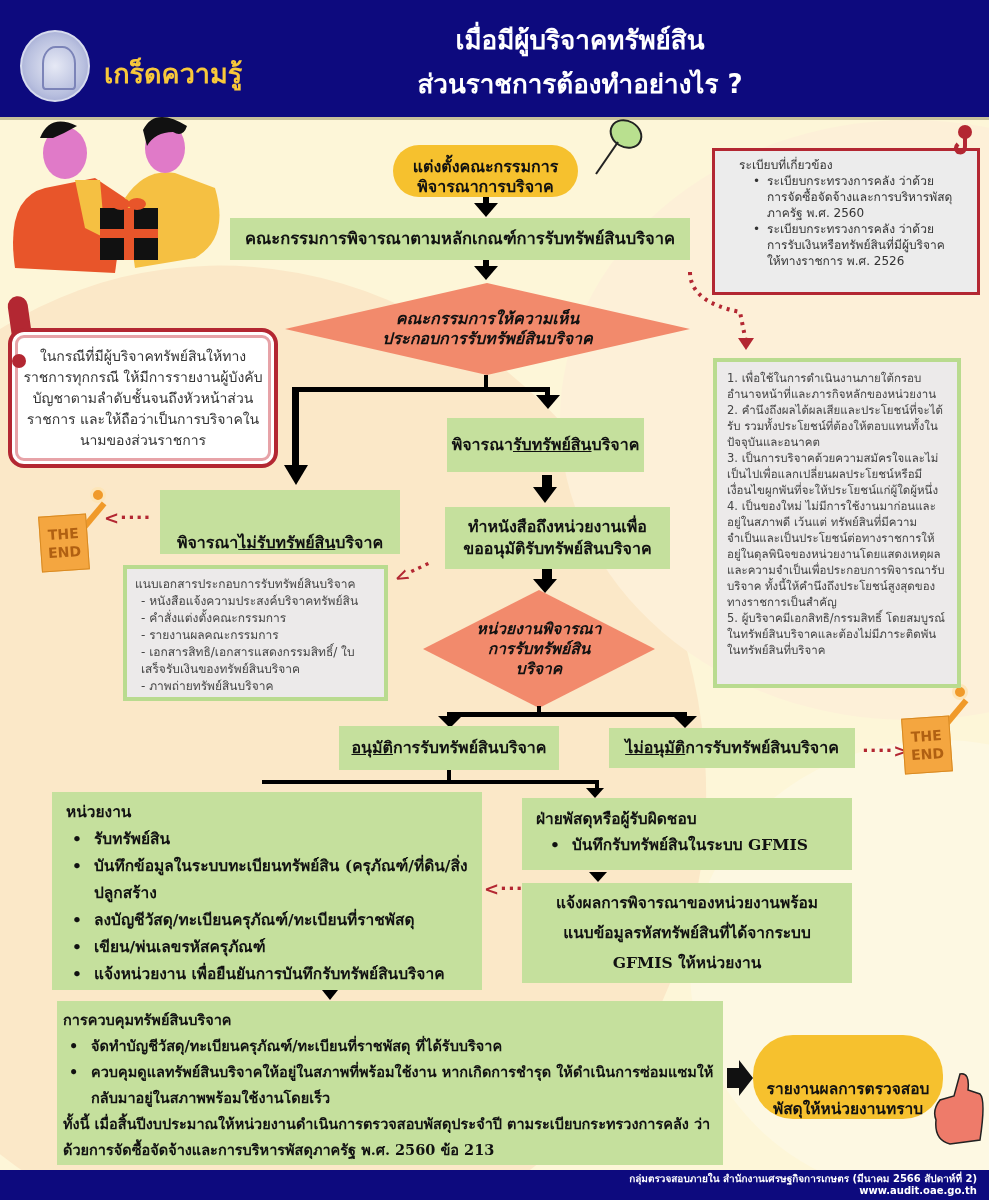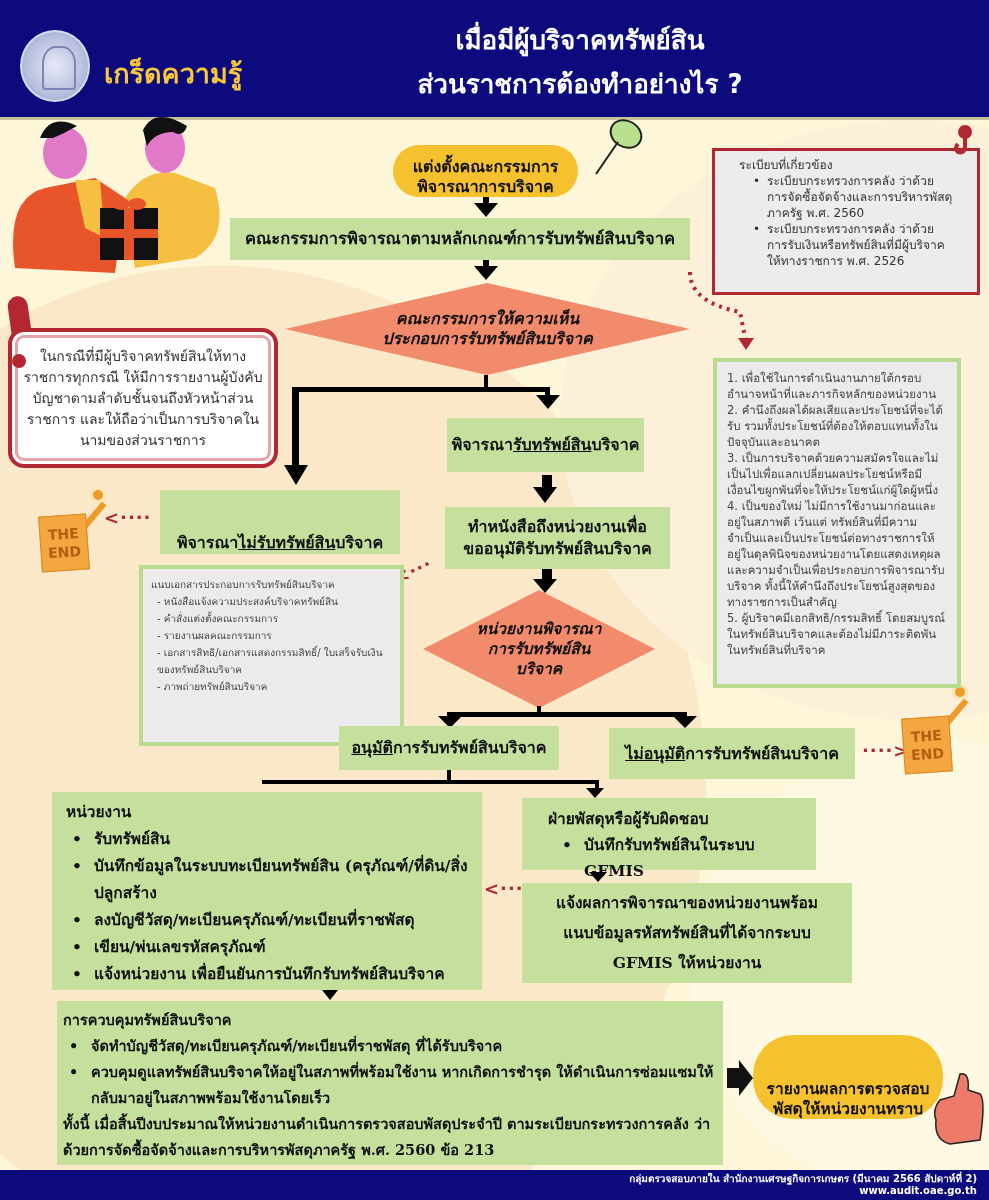--- a/index.html
+++ b/index.html
@@ -131,21 +131,21 @@
 </div>
 
 <div class="green" style="left:445px;top:507px;width:225px;height:62px;white-space:pre-line">
   <span>ทำหนังสือถึงหน่วยงานเพื่อ
 ขออนุมัติรับทรัพย์สินบริจาค</span>
 </div>
 <div class="dot-arrow" style="left:393px;top:560px;transform:rotate(-25deg);">&lt;···</div>
 <div class="stem" style="left:542px;top:569px;width:10px;height:12px;"></div>
 <div class="arrow-down" style="left:533px;top:579px;border-top-width:14px;"></div>
 
-<div class="gray" style="left:123px;top:565px;width:265px;height:181px;font-size:10px;line-height:17px;padding:7px 8px;margin-left:16px;">
+<div class="gray" style="left:123px;top:565px;width:265px;height:136px;font-size:12px;line-height:17px;padding:7px 8px;">
   <div>แนบเอกสารประกอบการรับทรัพย์สินบริจาค</div>
   <div style="padding-left:6px;">
     <div>- หนังสือแจ้งความประสงค์บริจาคทรัพย์สิน</div>
     <div>- คำสั่งแต่งตั้งคณะกรรมการ</div>
     <div>- รายงานผลคณะกรรมการ</div>
     <div>- เอกสารสิทธิ/เอกสารแสดงกรรมสิทธิ์/ ใบเสร็จรับเงินของทรัพย์สินบริจาค</div>
     <div>- ภาพถ่ายทรัพย์สินบริจาค</div>
   </div>
 </div>
 
@@ -160,21 +160,21 @@
 <div class="stem" style="left:537px;top:706px;width:4px;height:8px;"></div>
 <div class="stem" style="left:447px;top:712px;width:240px;height:5px;"></div>
 <div class="stem" style="left:447px;top:712px;width:5px;height:6px;"></div>
 <div class="arrow-down" style="left:438px;top:716px;border-top-width:12px;"></div>
 <div class="stem" style="left:682px;top:712px;width:5px;height:6px;"></div>
 <div class="arrow-down" style="left:673px;top:716px;border-top-width:12px;"></div>
 
 <div class="green" style="left:339px;top:726px;width:220px;height:44px;">
   <span><span class="u">อนุมัติ</span><span>การรับทรัพย์สินบริจาค</span></span>
 </div>
-<div class="green" style="left:609px;top:728px;width:246px;height:51px;">
+<div class="green" style="left:609px;top:728px;width:246px;height:40px;">
   <span><span class="u">ไม่อนุมัติ</span><span>การรับทรัพย์สินบริจาค</span></span>
 </div>
 <div class="dot-arrow" style="left:862px;top:740px;">····&gt;</div>
 
 <div class="pin-head" style="left:952px;top:684px;"></div>
 <div class="pin" style="left:940px;top:692px;transform:rotate(40deg);"></div>
 <div class="the-end" style="left:903px;top:717px;">
   <span>THE</span>
   <span>END</span>
 </div>
@@ -188,21 +188,21 @@
   <div class="hd">หน่วยงาน</div>
   <ul>
     <li>รับทรัพย์สิน</li>
     <li>บันทึกข้อมูลในระบบทะเบียนทรัพย์สิน (ครุภัณฑ์/ที่ดิน/สิ่งปลูกสร้าง</li>
     <li>ลงบัญชีวัสดุ/ทะเบียนครุภัณฑ์/ทะเบียนที่ราชพัสดุ</li>
     <li>เขียน/พ่นเลขรหัสครุภัณฑ์</li>
     <li>แจ้งหน่วยงาน เพื่อยืนยันการบันทึกรับทรัพย์สินบริจาค</li>
   </ul>
 </div>
 
-<div class="list-box" style="left:522px;top:798px;width:294px;height:72px;font-size:15.5px;line-height:26px;padding:8px 26px;">
+<div class="list-box" style="left:522px;top:798px;width:330px;height:72px;font-size:15.5px;line-height:26px;padding:8px 14px;">
   <div class="hd">ฝ่ายพัสดุหรือผู้รับผิดชอบ</div>
   <ul style="padding-left:8px;">
     <li>บันทึกรับทรัพย์สินในระบบ GFMIS</li>
   </ul>
 </div>
 <div class="arrow-down" style="left:589px;top:872px;border-left-width:9px;border-right-width:9px;border-top-width:10px;"></div>
 
 <div class="green" style="left:522px;top:883px;width:330px;height:100px;white-space:pre-line;font-size:15.5px;line-height:30px;">
   <span>แจ้งผลการพิจารณาของหน่วยงานพร้อม
 แนบข้อมูลรหัสทรัพย์สินที่ได้จากระบบ

